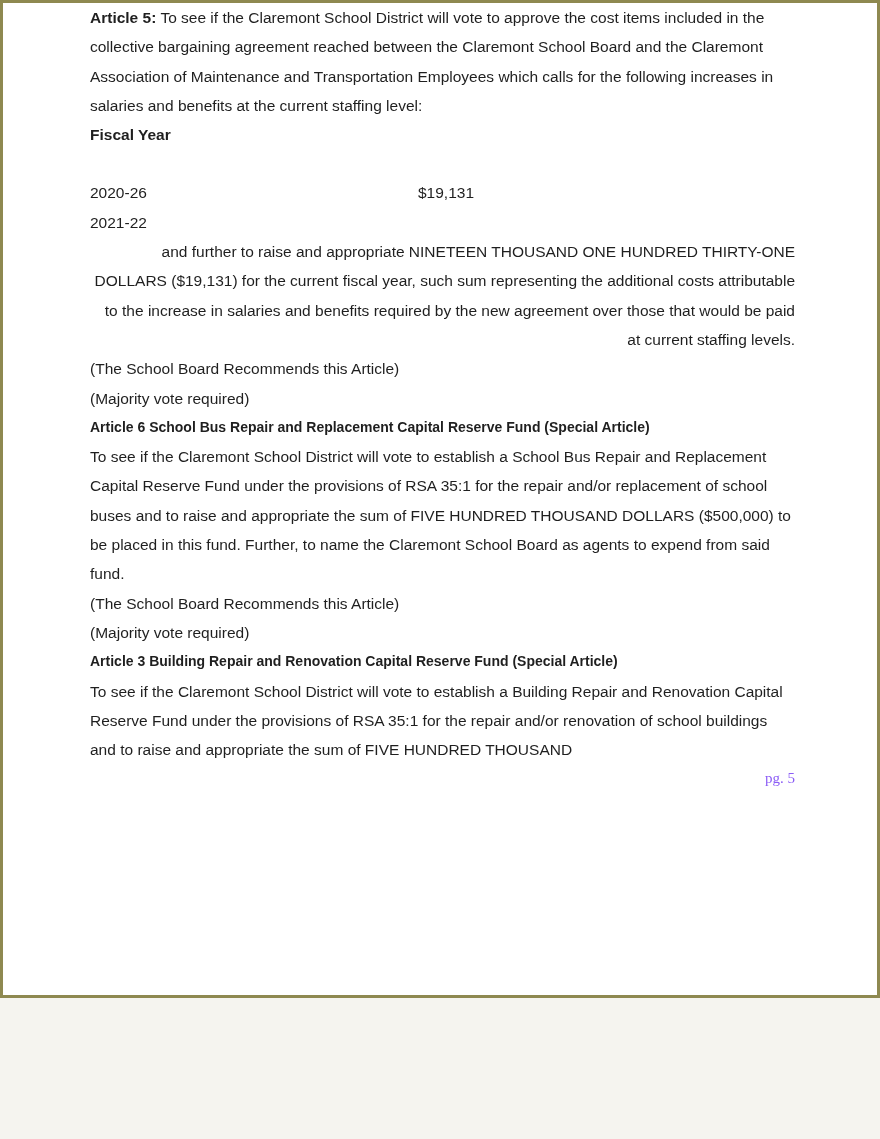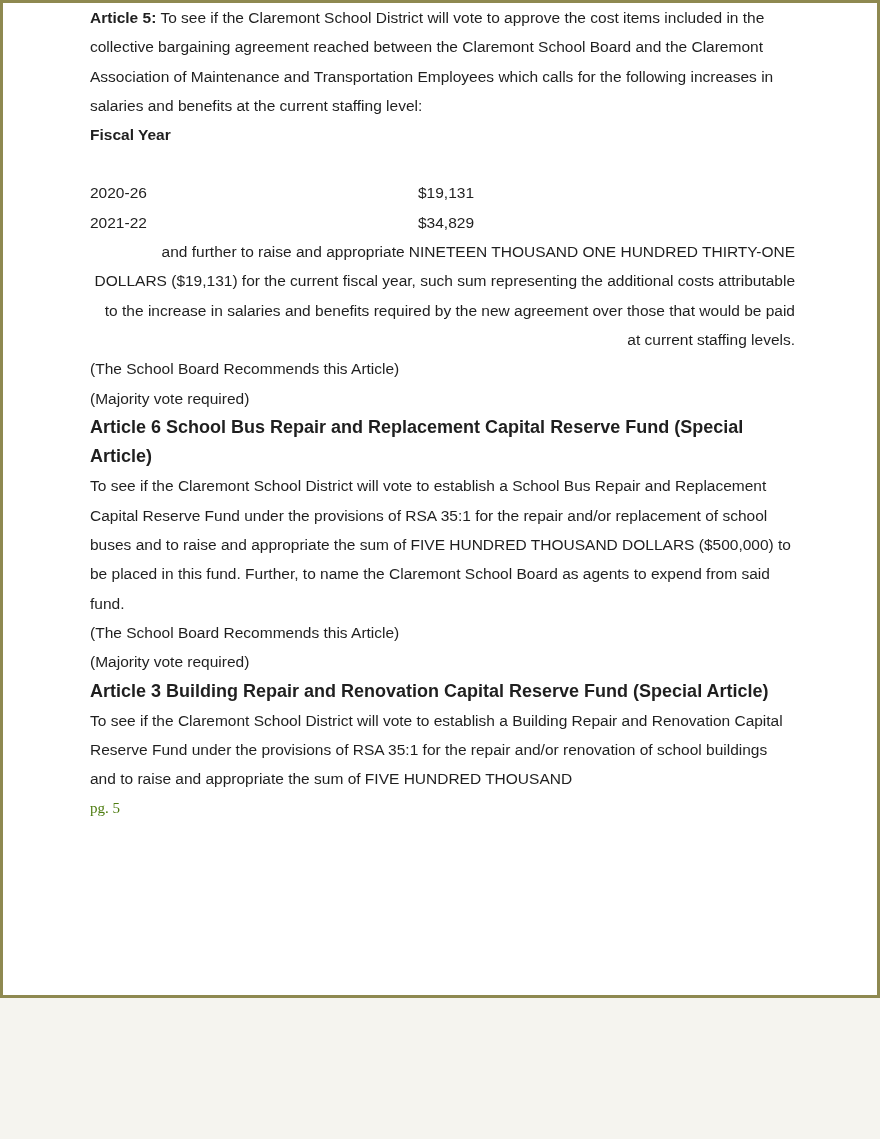--- a/index.html
+++ b/index.html
@@ -34,33 +34,33 @@
   .fy-table { margin-top: 35px; }
   .fy-row { display: flex; }
   .fy-row.header { margin-bottom: 29px; font-weight: bold; }
   .fy-col1 { width: 328px; flex: 0 0 328px; }
   .fy-col2 { flex: 1; }
   .para-appropriation { margin-top: 25px; text-align: right; }
   .centered { }
   .rec-a5 { margin-top: 22px; }
   .heading {
     font-weight: bold;
-    font-size: 18px;
+    font-size: 14px;
     line-height: 29.3px;
   }
   .heading-a6 { margin-top: 14px; }
   .para-a6 { margin-top: 20px; }
   .heading-a7 { margin-top: 54px; }
   .para-a7 { margin-top: 20px; }
   .footer {
     margin-top: 38px;
-    text-align: left;
+    text-align: right;
     font-family: "Liberation Serif", "DejaVu Serif", serif;
     font-size: 15px;
-    color: #4d7c0f;
+    color: #8b5cf6;
   }
   strong.inline-label { font-weight: bold; }
 </style>
 </head>
 <body>
 
 <div class="page">
   <div class="content">
 
     <p class="para-article5"><strong class="inline-label">Article 5:</strong>
@@ -69,21 +69,20 @@
     <div class="fy-table block">
       <div class="fy-row header">
         <span class="fy-col1">Fiscal Year</span>
       </div>
       <div class="fy-row">
         <span class="fy-col1">2020-26</span>
         <span class="fy-col2">$19,131</span>
       </div>
       <div class="fy-row">
         <span class="fy-col1">2021-22</span>
-        <span class="fy-col2">$34,829</span>
       </div>
     </div>
 
     <p class="para-appropriation">and further to raise and appropriate NINETEEN THOUSAND ONE HUNDRED THIRTY-ONE DOLLARS ($19,131) for the current fiscal year, such sum representing the additional costs attributable to the increase in salaries and benefits required by the new agreement over those that would be paid at current staffing levels.</p>
 
     <p class="centered rec-a5">(The School Board Recommends this Article)</p>
     <p class="centered">(Majority vote required)</p>
 
     <h2 class="heading heading-a6">Article 6 School Bus Repair and Replacement Capital Reserve Fund (Special Article)</h2>
 

